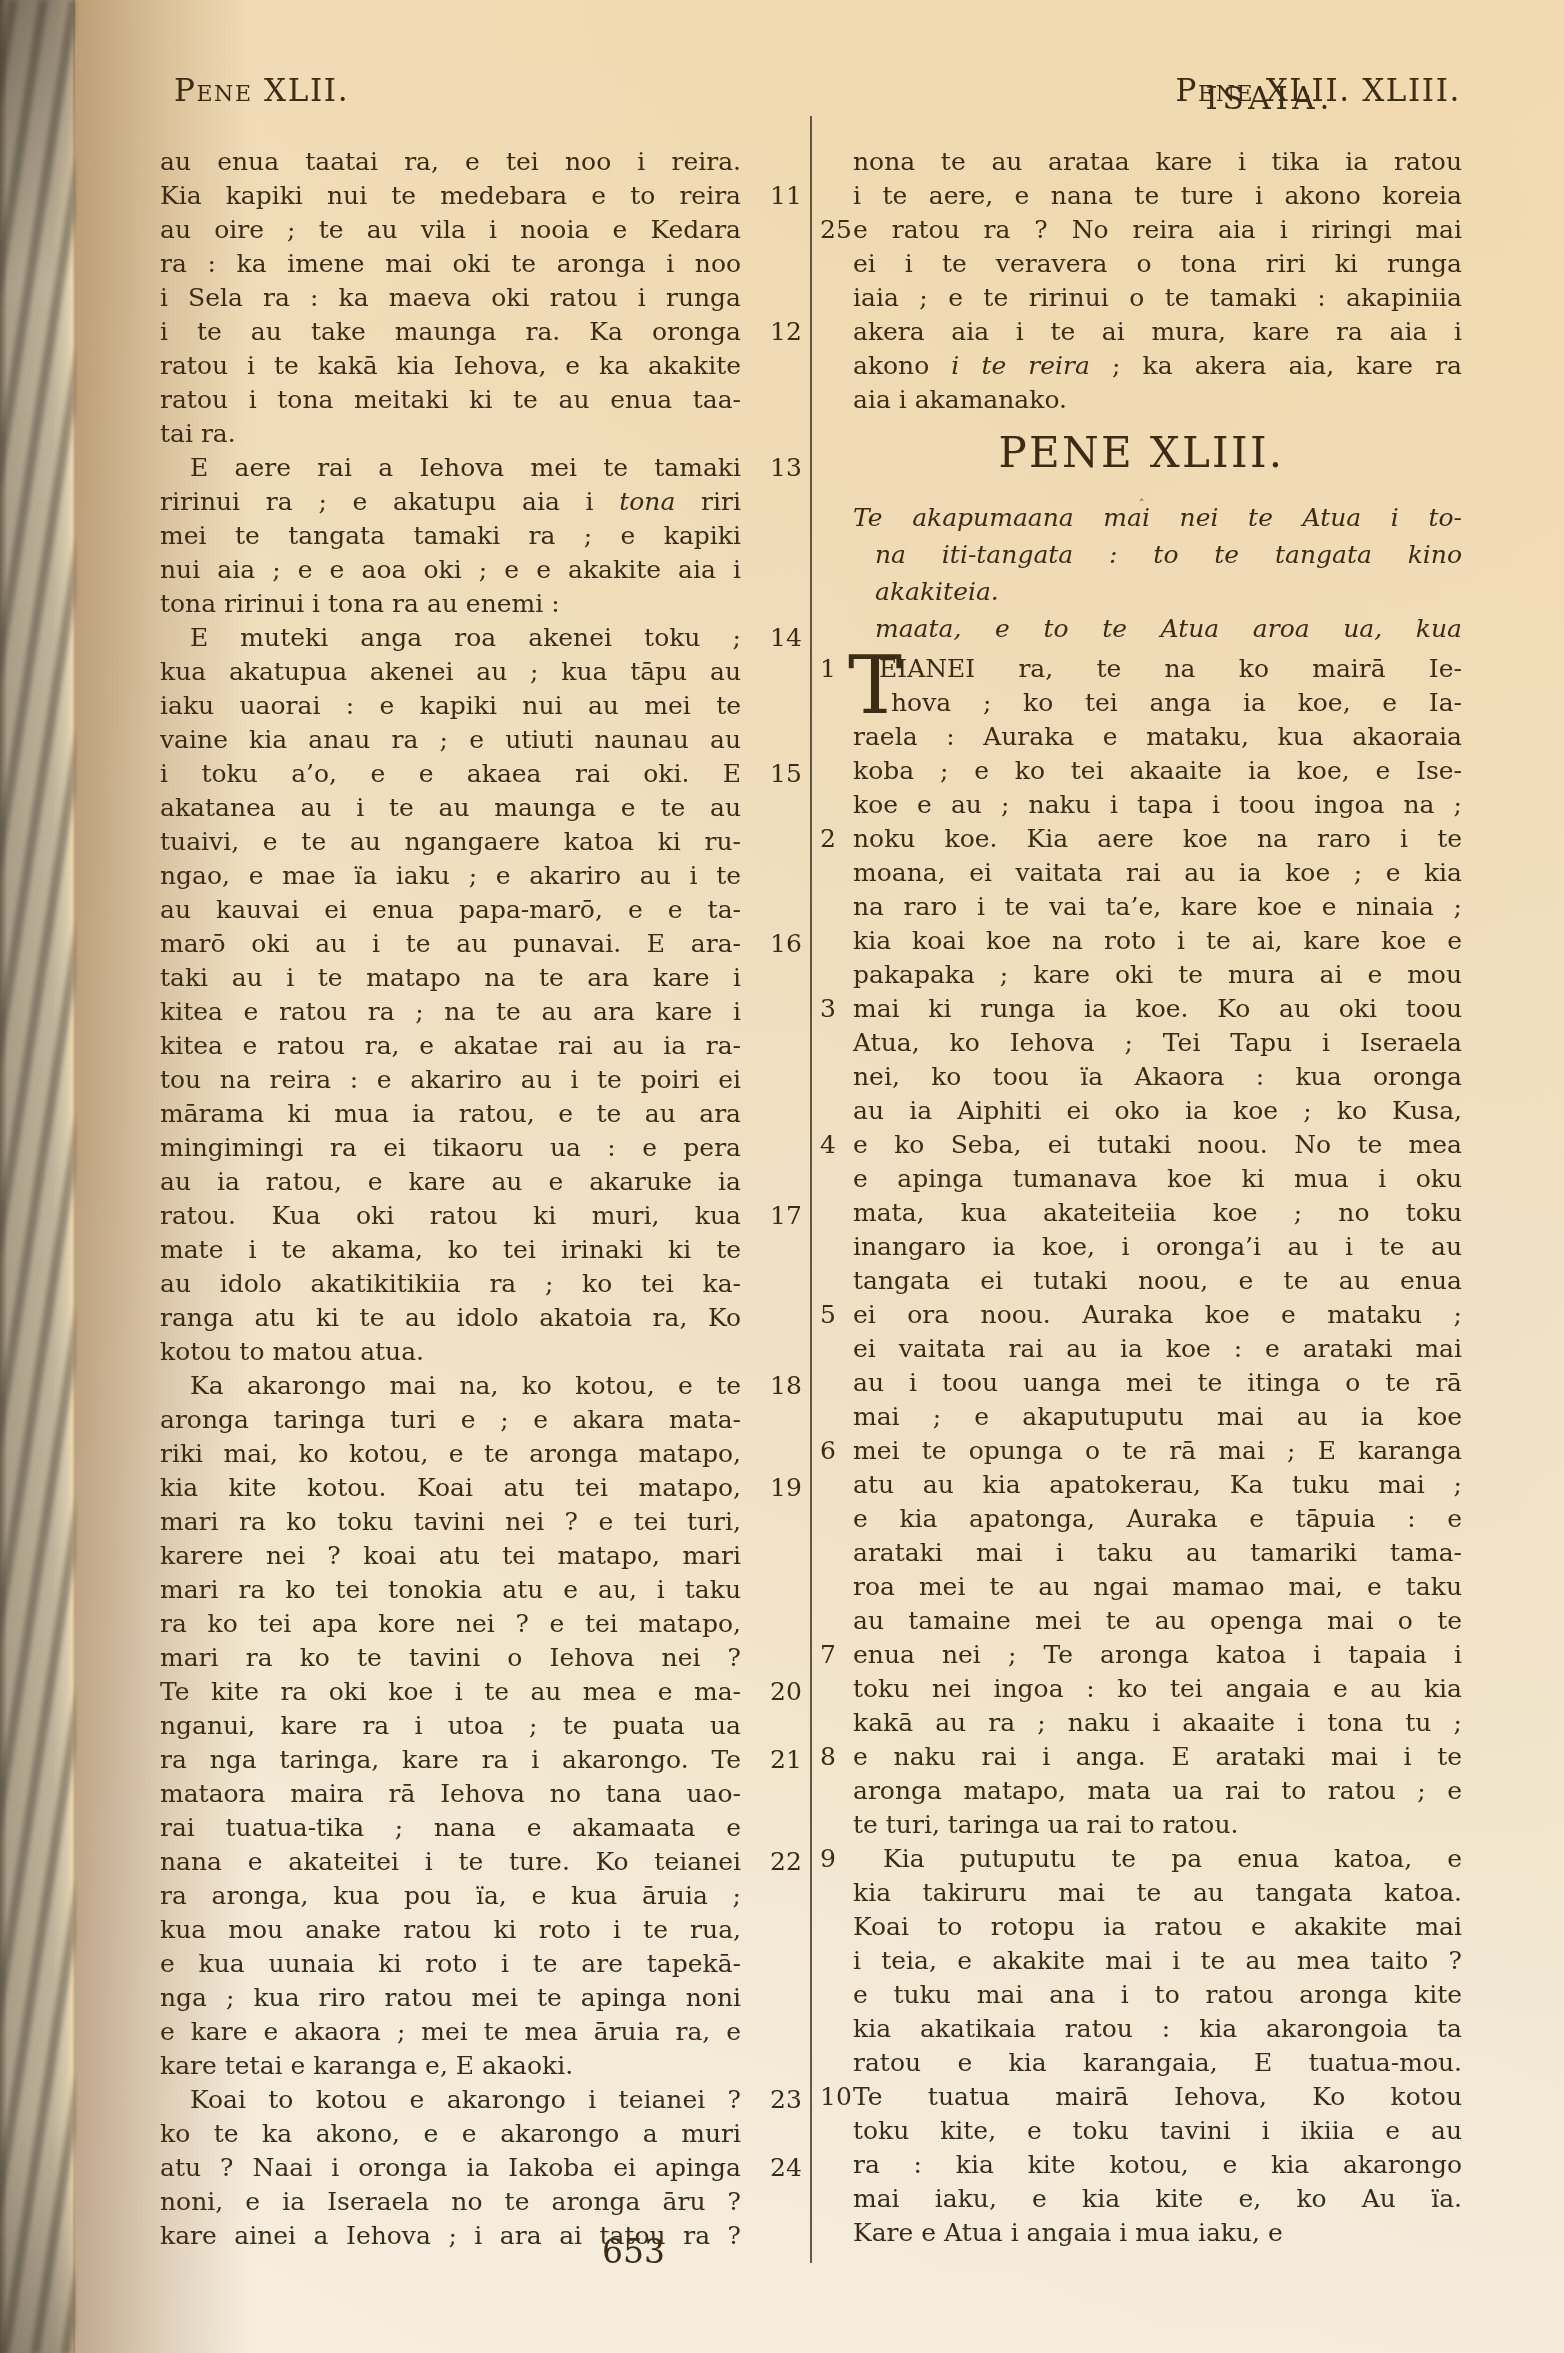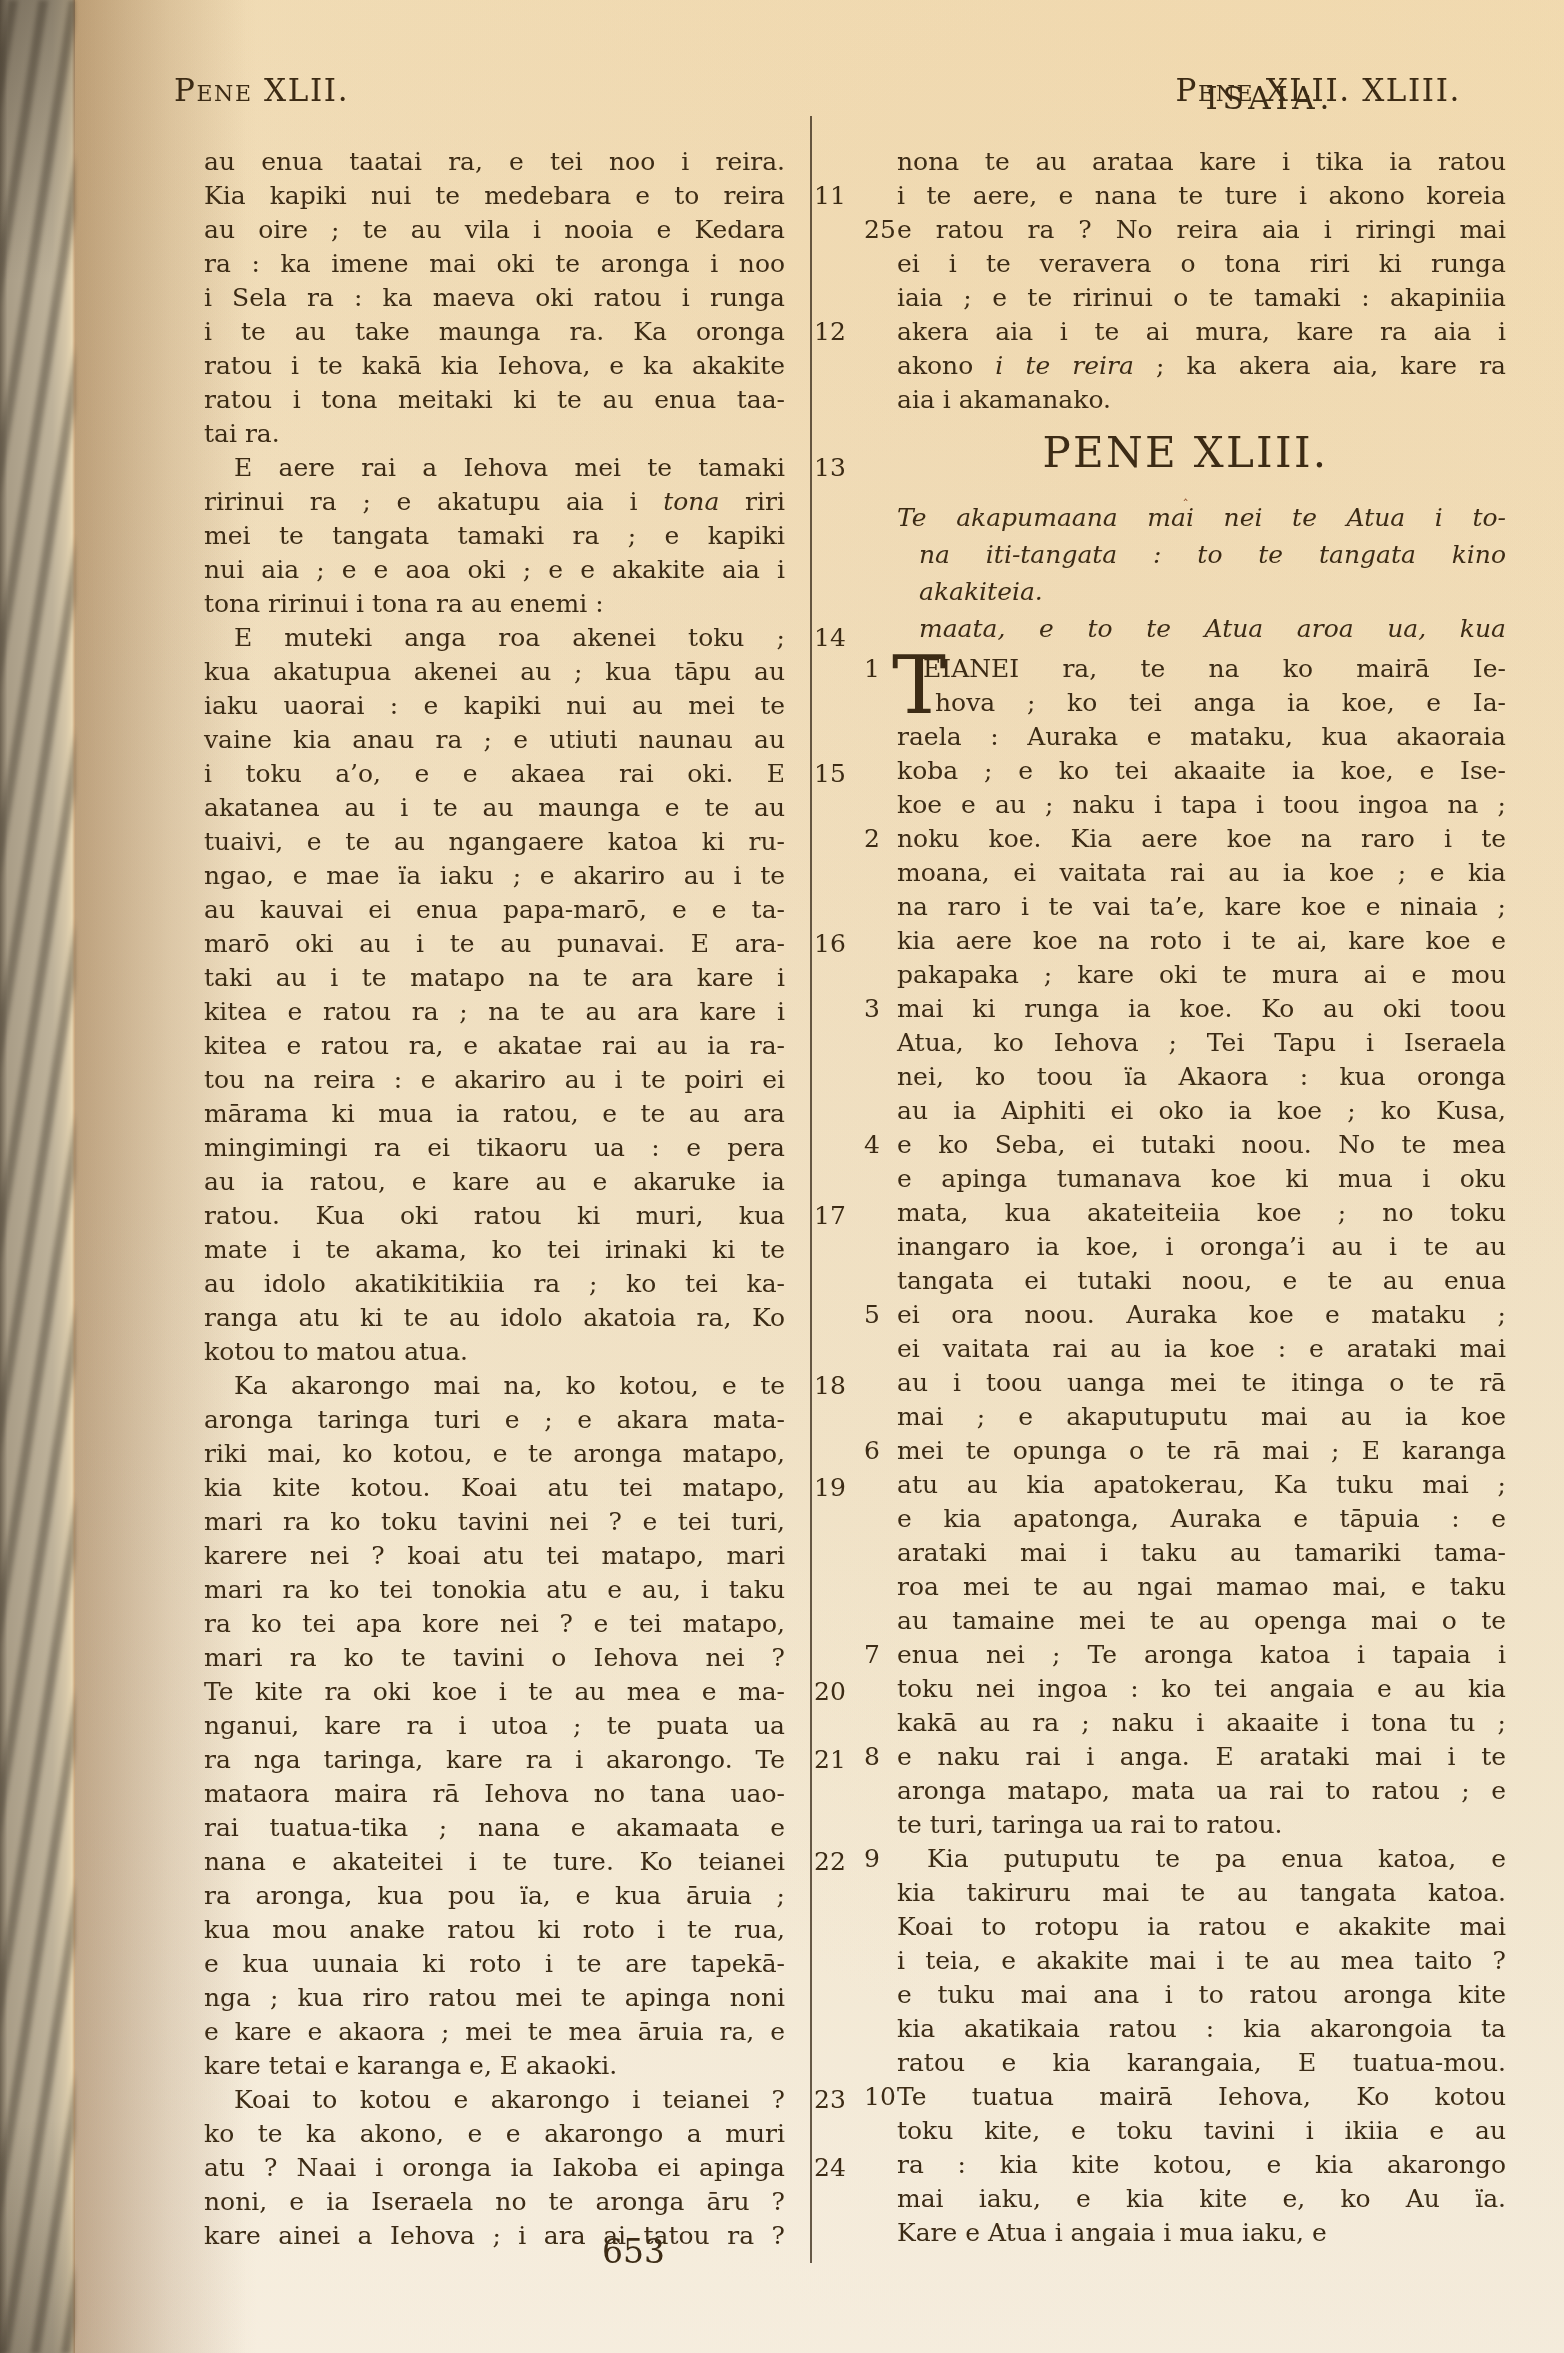--- a/index.html
+++ b/index.html
@@ -27,21 +27,21 @@
   .hdr{position:absolute;top:72px;left:160px;width:1301px;height:47px;font-size:31px;}
   .hdr .sc{font-variant-caps:small-caps;letter-spacing:1.6px;}
   .hdr-left{position:absolute;left:14px;top:0;}
   .hdr-center{position:absolute;left:0;width:1174px;text-align:right;letter-spacing:4.7px;margin-top:8px;}
   .hdr-right{position:absolute;right:0;top:0;}
 
   
   .divider{position:absolute;left:810px;top:116px;width:2.3px;height:2147px;background:rgba(62,48,30,.78);}
 
   
-  .col{position:absolute;font-size:25px;line-height:34px;margin-left:44px;}
+  .col{position:absolute;font-size:25px;line-height:34px;}
   .line{position:relative;height:34px;overflow:visible;
         text-align:justify;text-align-last:justify;white-space:normal;}
   .line.end{text-align-last:left;}
   .line.ind .t{padding-left:30px;}
   .num{position:absolute;top:0;font-style:normal;}
   #left-col{left:160px;top:145px;width:657px;}
   #left-col .line{width:581px;}
   #left-col .num{left:610px;width:55px;text-align:right;}
   #right-col{left:820px;top:145px;width:643px;}
   #right-col .line{padding-left:33px;width:609px;}
@@ -168,21 +168,21 @@
     <div class="dropcap">T</div>
     <div id="right-verses">
         <div class="line pad75"><span class="t">EIANEI ra, te na ko mairā Ie-</span><span class="num">1</span></div>
         <div class="line pad90"><span class="t">hova ;  ko tei anga ia koe, e Ia-</span></div>
         <div class="line"><span class="t">raela :  Auraka e mataku, kua akaoraia</span></div>
         <div class="line"><span class="t">koba ;  e ko tei akaaite ia koe, e Ise-</span></div>
         <div class="line"><span class="t">koe e au ;  naku i tapa i toou ingoa na ;</span></div>
         <div class="line"><span class="t">noku koe.   Kia aere koe na raro i te</span><span class="num">2</span></div>
         <div class="line"><span class="t">moana, ei vaitata rai au ia koe ;  e kia</span></div>
         <div class="line"><span class="t">na raro i te vai ta’e, kare koe e ninaia ;</span></div>
-        <div class="line"><span class="t">kia aere koe na roto i te ai, kare koe e</span></div>
+        <div class="line"><span class="t">kia koai koe na roto i te ai, kare koe e</span></div>
         <div class="line"><span class="t">pakapaka ;  kare oki te mura ai e mou</span></div>
         <div class="line"><span class="t">mai ki runga ia koe.   Ko au oki toou</span><span class="num">3</span></div>
         <div class="line"><span class="t">Atua, ko Iehova ;  Tei Tapu i Iseraela</span></div>
         <div class="line"><span class="t">nei, ko toou ïa Akaora :  kua oronga</span></div>
         <div class="line"><span class="t">au ia Aiphiti ei oko ia koe ;  ko Kusa,</span></div>
         <div class="line"><span class="t">e ko Seba, ei tutaki noou.   No te mea</span><span class="num">4</span></div>
         <div class="line"><span class="t">e apinga tumanava koe ki mua i oku</span></div>
         <div class="line"><span class="t">mata, kua akateiteiia koe ;  no toku</span></div>
         <div class="line"><span class="t">inangaro ia koe, i oronga’i au i te au</span></div>
         <div class="line"><span class="t">tangata ei tutaki noou, e te au enua</span></div>

